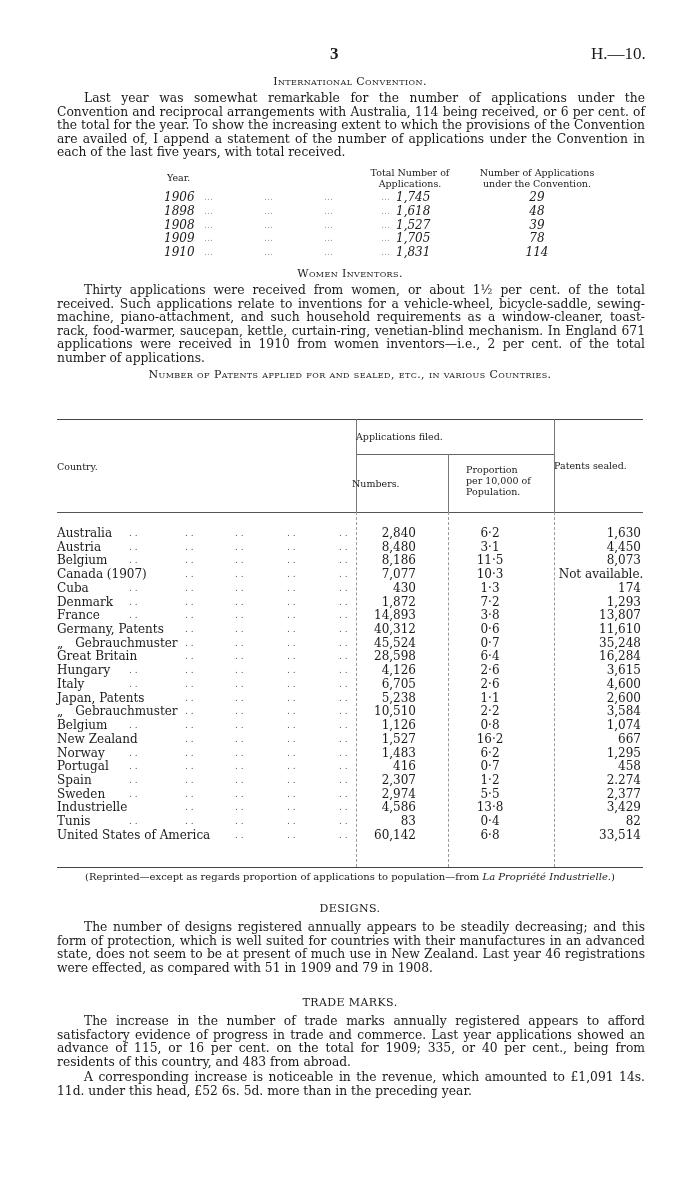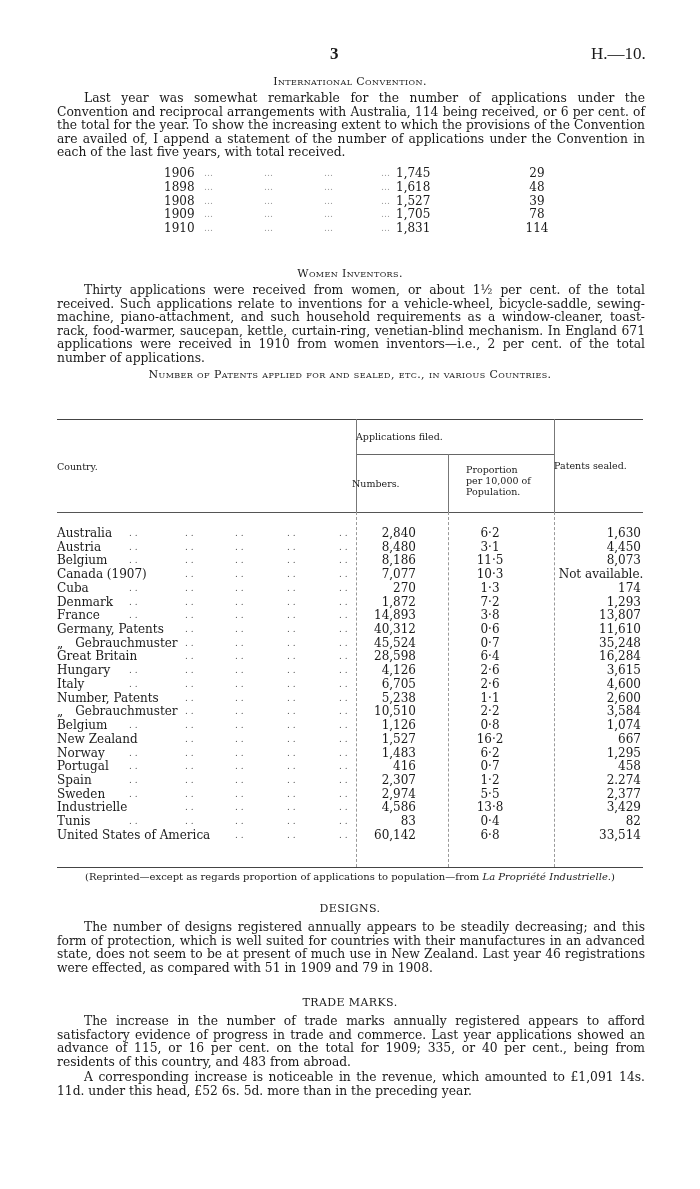--- a/index.html
+++ b/index.html
@@ -25,21 +25,21 @@
     position: absolute; left: 57px; width: 588px;
     font-size: 12.3px; line-height: 13.6px; text-align: justify;
     text-indent: 27px;
   }
   
   .conv { position: absolute; left: 164px; top: 167px; width: 440px; font-size: 12px; }
   .conv .hdr { position: relative; height: 24px; font-size: 9.5px; line-height: 11px; }
   .conv .hdr .y { position: absolute; left: 3px; top: 5px; }
   .conv .hdr .t { position: absolute; left: 201px; top: 0; width: 90px; text-align: center; }
   .conv .hdr .c { position: absolute; left: 308px; top: 0; width: 130px; text-align: center; }
-  .conv .row { position: relative; height: 13.8px; line-height: 13.8px; }
+  .conv .row { position: relative; height: 13.8px; line-height: 13.8px; font-style: italic; }
   .conv .row .y { position: absolute; left: 0; }
   .conv .row .dots { position: absolute; left: 40px; width: 180px; color: #9a9a9a; font-size: 9px; letter-spacing: 0; }
   .conv .row .dots span { position: absolute; }
   .conv .row .t { position: absolute; left: 232px; }
   .conv .row .c { position: absolute; left: 308px; width: 130px; text-align: center; }
   .hline { position: absolute; height: 0; border-top: 1px solid #555; }
   .vline { position: absolute; width: 0; border-left: 1px solid #777; }
   .vdash { position: absolute; width: 0; border-left: 1px dashed #999; }
   .th { position: absolute; font-size: 9.5px; line-height: 11px; }
   .trow { position: absolute; left: 57px; width: 586px; height: 13.7px; font-size: 12px; line-height: 13.7px; }
@@ -57,20 +57,25 @@
 
 <div class="page">
 
   <div class="abs pagenum serif">3</div>
   <div class="abs ref serif">H.—10.</div>
 
   <div class="heading-sc" style="top:75px;">International Convention.</div>
   <div class="para" style="top:92px;">Last year was somewhat remarkable for the number of applications under the Convention and reciprocal arrangements with Australia, 114 being received, or 6 per cent. of the total for the year. To show the increasing extent to which the provisions of the Convention are availed of, I append a statement of the number of applications under the Convention in each of the last five years, with total received.</div>
 
   <div class="conv">
+    <div class="hdr">
+      <span class="y">Year.</span>
+      <span class="t">Total Number of Applications.</span>
+      <span class="c">Number of Applications under the Convention.</span>
+    </div>
     <div id="conv-rows">
         <div class="row">
           <span class="y">1906</span>
           <span class="dots">
             <span style="left:0">…</span>
             <span style="left:60px">…</span>
             <span style="left:120px">…</span>
             <span style="left:177px">…</span>
           </span>
           <span class="t">1,745</span>
@@ -189,21 +194,21 @@
         <span class="prop">10·3</span>
         <span class="seal na">Not available.</span>
       </div>
       <div class="trow" style="top: 581.88px;">
         <span class="country">Cuba</span>
         <span class="dotcell" style="left:72px">. .</span>
         <span class="dotcell" style="left:128px">. .</span>
         <span class="dotcell" style="left:178px">. .</span>
         <span class="dotcell" style="left:230px">. .</span>
         <span class="dotcell" style="left:282px">. .</span>
-        <span class="num">270</span>
+        <span class="num">430</span>
         <span class="prop">1·3</span>
         <span class="seal">174</span>
       </div>
       <div class="trow" style="top: 595.6px;">
         <span class="country">Denmark</span>
         <span class="dotcell" style="left:72px">. .</span>
         <span class="dotcell" style="left:128px">. .</span>
         <span class="dotcell" style="left:178px">. .</span>
         <span class="dotcell" style="left:230px">. .</span>
         <span class="dotcell" style="left:282px">. .</span>
@@ -268,21 +273,21 @@
         <span class="dotcell" style="left:72px">. .</span>
         <span class="dotcell" style="left:128px">. .</span>
         <span class="dotcell" style="left:178px">. .</span>
         <span class="dotcell" style="left:230px">. .</span>
         <span class="dotcell" style="left:282px">. .</span>
         <span class="num">6,705</span>
         <span class="prop">2·6</span>
         <span class="seal">4,600</span>
       </div>
       <div class="trow" style="top: 691.64px;">
-        <span class="country">Number, Patents</span>
+        <span class="country">Japan, Patents</span>
         <span class="dotcell" style="left:128px">. .</span>
         <span class="dotcell" style="left:178px">. .</span>
         <span class="dotcell" style="left:230px">. .</span>
         <span class="dotcell" style="left:282px">. .</span>
         <span class="num">5,238</span>
         <span class="prop">1·1</span>
         <span class="seal">2,600</span>
       </div>
       <div class="trow" style="top: 705.36px;">
         <span class="country">„ Gebrauchmuster</span>

